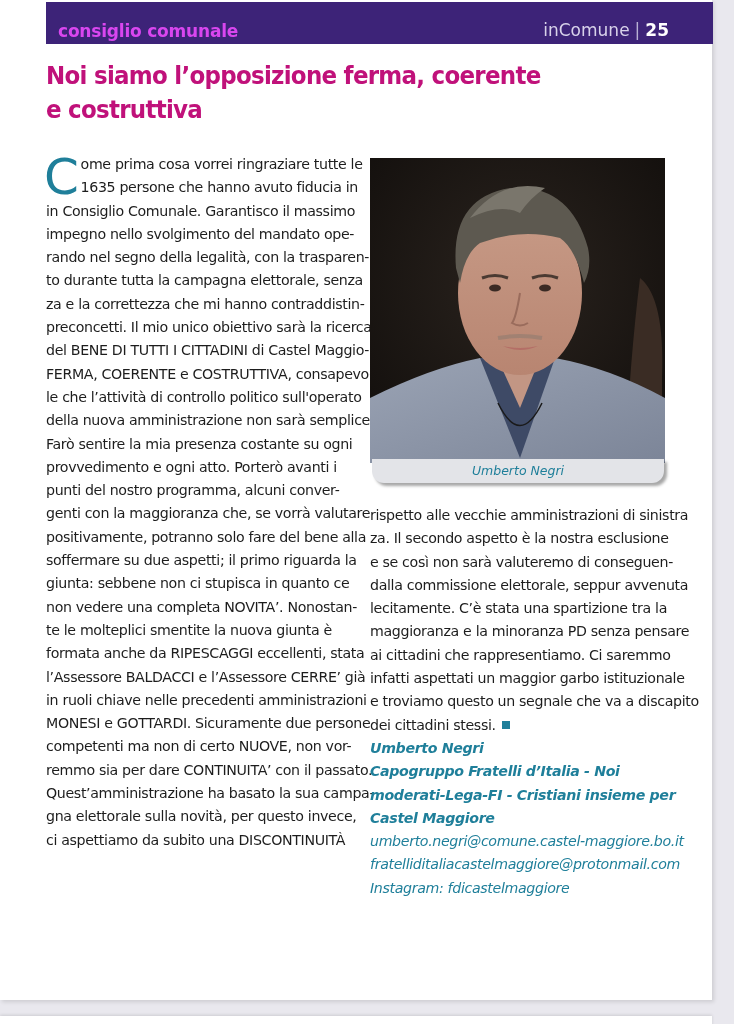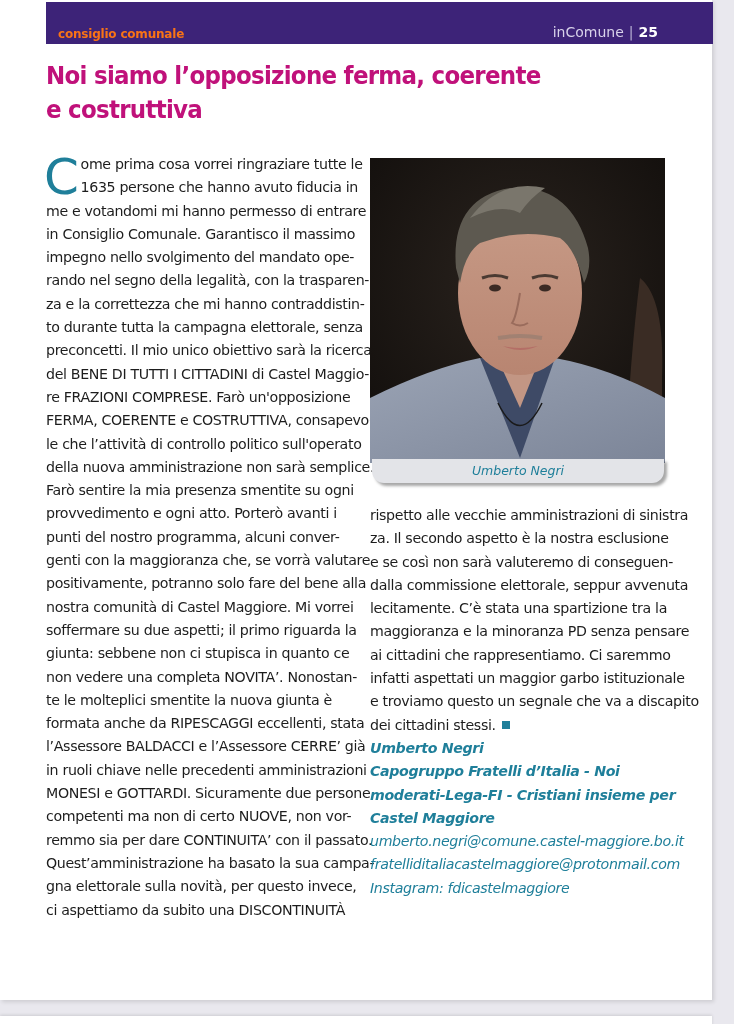--- a/index.html
+++ b/index.html
@@ -22,26 +22,26 @@
     box-shadow: 0 -1px 3px rgba(0,0,0,0.12);
   }
   .header-bar {
     position: absolute; left: 46px; top: 2px;
     width: 667px; height: 42px;
     background: #3d2378;
     box-sizing: border-box;
   }
   .header-section {
     position: absolute; left: 12px; bottom: 3px;
-    color: #f97316; font-size: 12px; font-weight: bold;
+    color: #d946ef; font-size: 17px; font-weight: bold;
     font-family: "DejaVu Sans", sans-serif; letter-spacing: -0.2px;
   }
   .header-right {
-    position: absolute; right: 55px; bottom: 4px;
-    color: #d8d2ea; font-size: 14px;
+    position: absolute; right: 44px; bottom: 4px;
+    color: #d8d2ea; font-size: 17px;
     font-family: "DejaVu Sans", sans-serif;
     text-align: right;
   }
   .header-right .sep { margin: 0 5px; color: #b8b0d4; }
   .header-right .pg { color: #ffffff; font-weight: bold; }
   .title {
     position: absolute; left: 46px; top: 58px;
     width: 600px;
     color: #c0117a;
     font-family: "DejaVu Sans", sans-serif;
@@ -96,38 +96,35 @@
   <div class="title">
     <div>Noi siamo l’opposizione ferma, coerente</div>
     <div>e costruttiva</div>
   </div>
 
   <div class="col col-left">
     <span class="dropcap">C</span>
     <div id="left-lines">
         <div class="line">ome prima cosa vorrei ringraziare tutte le</div>
         <div class="line">1635 persone che hanno avuto fiducia in</div>
-        <div class="line">me e votandomi mi hanno permesso di entrare</div>
         <div class="line">in Consiglio Comunale. Garantisco il massimo</div>
         <div class="line">impegno nello svolgimento del mandato ope-</div>
         <div class="line">rando nel segno della legalità, con la trasparen-</div>
+        <div class="line">to durante tutta la campagna elettorale, senza</div>
         <div class="line">za e la correttezza che mi hanno contraddistin-</div>
-        <div class="line">to durante tutta la campagna elettorale, senza</div>
         <div class="line">preconcetti. Il mio unico obiettivo sarà la ricerca</div>
         <div class="line">del BENE DI TUTTI I CITTADINI di Castel Maggio-</div>
-        <div class="line">re FRAZIONI COMPRESE. Farò un'opposizione</div>
         <div class="line">FERMA, COERENTE e COSTRUTTIVA, consapevo-</div>
         <div class="line">le che l’attività di controllo politico sull'operato</div>
         <div class="line">della nuova amministrazione non sarà semplice.</div>
-        <div class="line">Farò sentire la mia presenza smentite su ogni</div>
+        <div class="line">Farò sentire la mia presenza costante su ogni</div>
         <div class="line">provvedimento e ogni atto. Porterò avanti i</div>
         <div class="line">punti del nostro programma, alcuni conver-</div>
         <div class="line">genti con la maggioranza che, se vorrà valutare</div>
         <div class="line">positivamente, potranno solo fare del bene alla</div>
-        <div class="line">nostra comunità di Castel Maggiore. Mi vorrei</div>
         <div class="line">soffermare su due aspetti; il primo riguarda la</div>
         <div class="line">giunta: sebbene non ci stupisca in quanto ce</div>
         <div class="line">non vedere una completa NOVITA’. Nonostan-</div>
         <div class="line">te le molteplici smentite la nuova giunta è</div>
         <div class="line">formata anche da RIPESCAGGI eccellenti, stata</div>
         <div class="line">l’Assessore BALDACCI e l’Assessore CERRE’ già</div>
         <div class="line">in ruoli chiave nelle precedenti amministrazioni</div>
         <div class="line">MONESI e GOTTARDI. Sicuramente due persone</div>
         <div class="line">competenti ma non di certo NUOVE, non vor-</div>
         <div class="line">remmo sia per dare CONTINUITA’ con il passato.</div>

